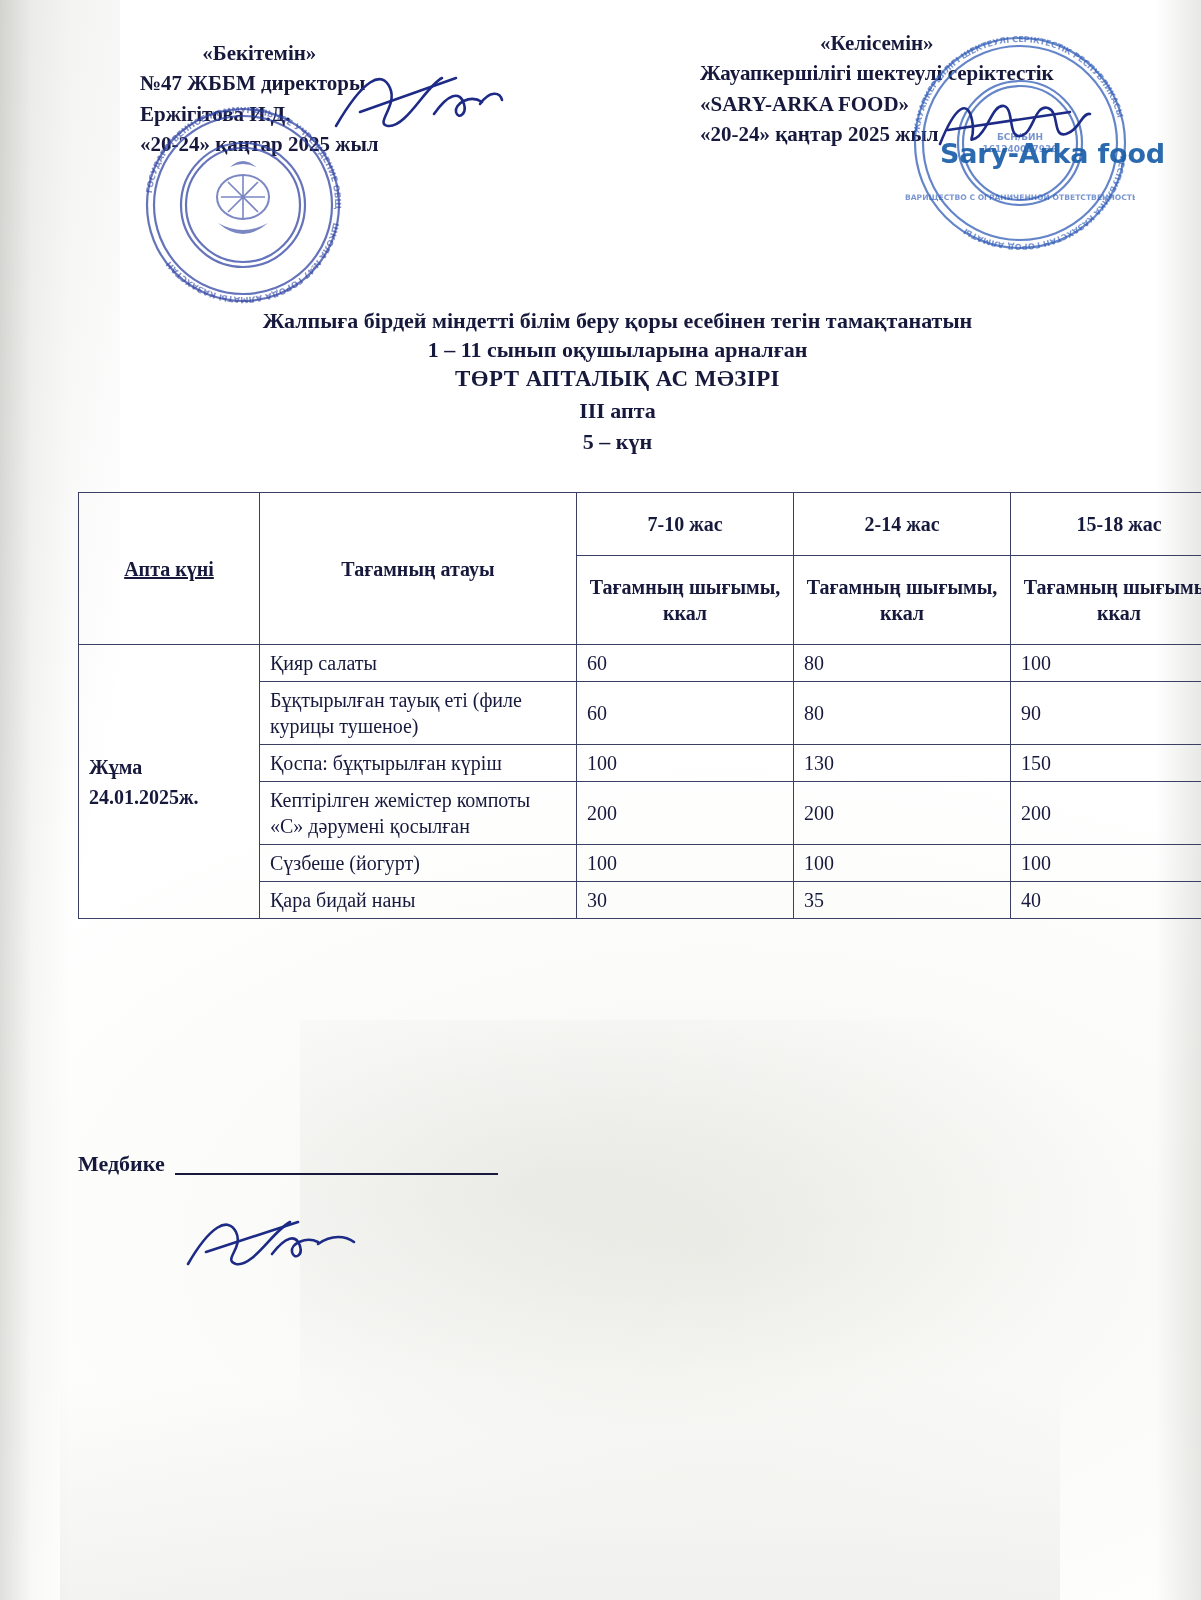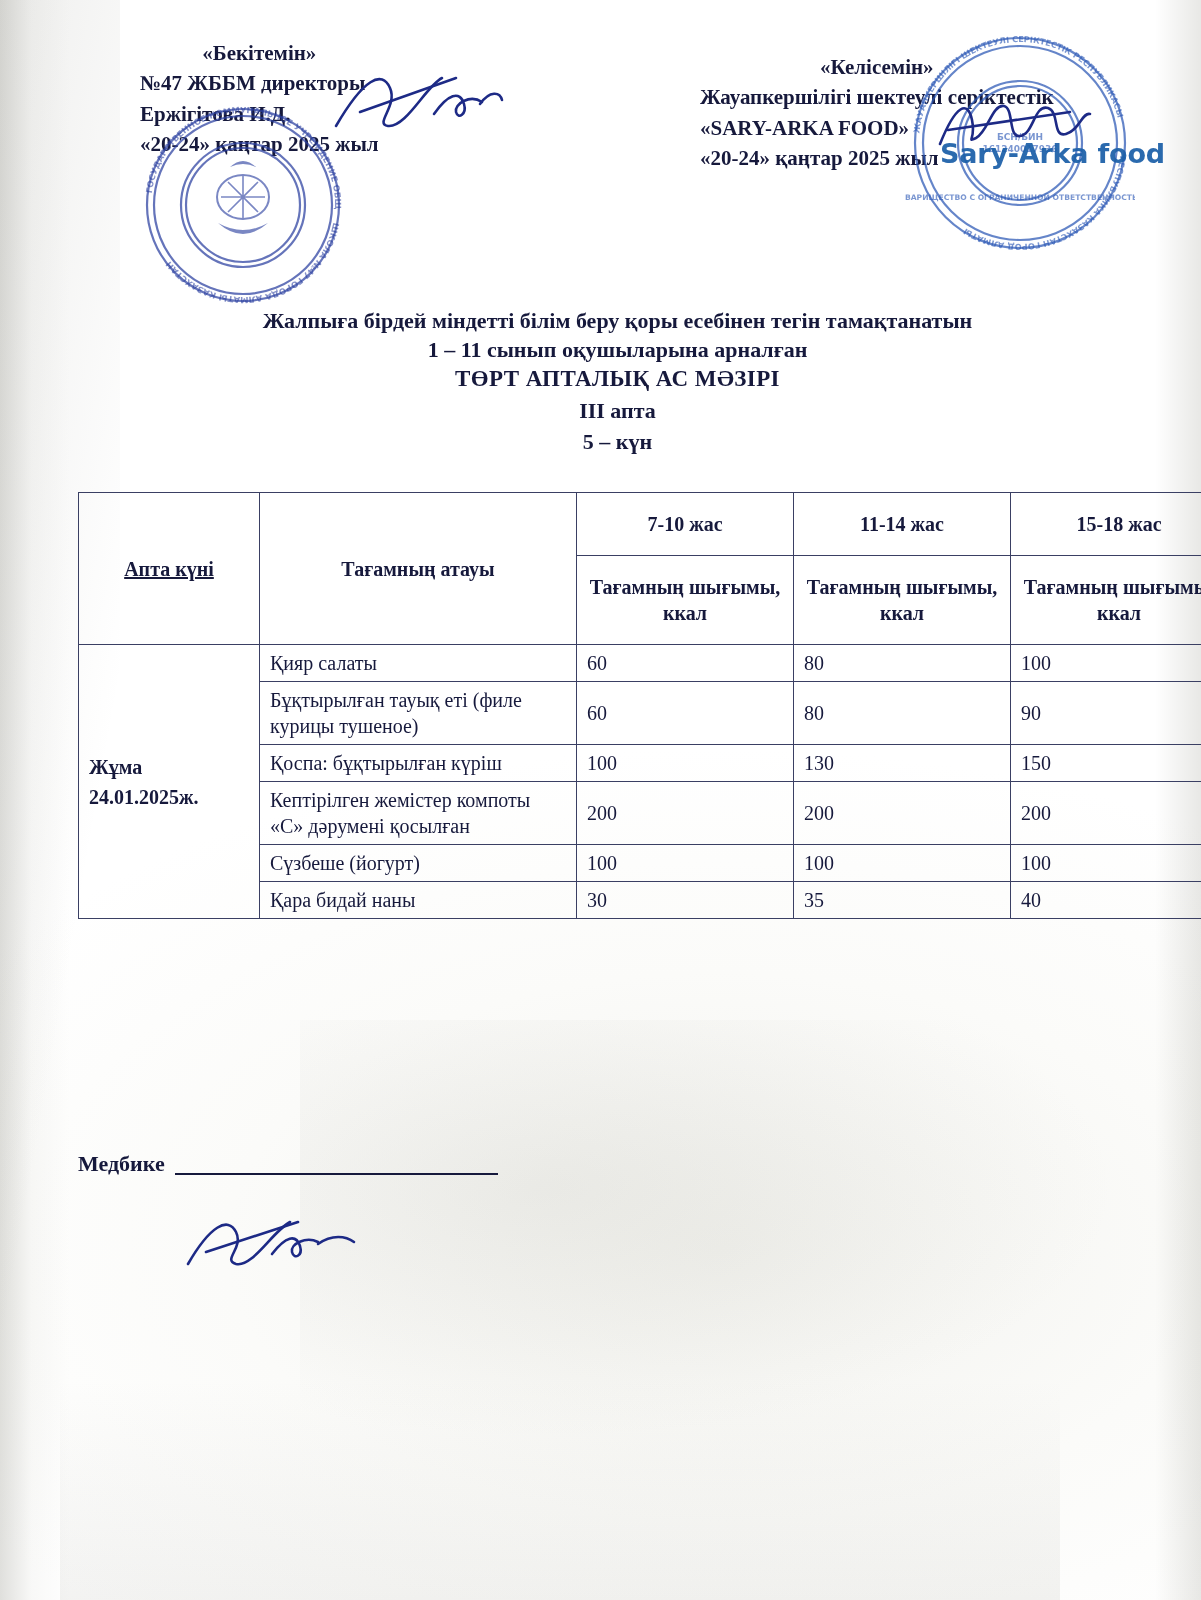--- a/index.html
+++ b/index.html
@@ -70,21 +70,21 @@
   }
   .approval-block {
     position: absolute;
     font-weight: bold;
     font-size: 21px;
     line-height: 1.45;
     color: #16193c;
     white-space: nowrap;
   }
   .approval-left { left: 140px; top: 38px; }
-  .approval-right { left: 700px; top: 52px; }
+  .approval-right { left: 700px; top: 28px; }
   .approval-line { display: block; }
   .approval-center { text-align: center; }
 
   
   .sig {
     position: absolute;
     pointer-events: none;
     z-index: 5;
   }
   .sig-left { left: 330px; top: 60px; }
@@ -304,21 +304,21 @@
       <div class="title-line t5">5 – күн</div>
     </div>
 
     <div class="table-wrap">
       <table class="menu">
         <thead>
           <tr class="age-head-row">
             <th class="c-day" rowspan="2">Апта күні</th>
             <th class="c-dish" rowspan="2">Тағамның атауы</th>
             <th class="c-age">7-10 жас</th>
-            <th class="c-age">11-14 жас</th>
+            <th class="c-age">2-14 жас</th>
             <th class="c-age">15-18 жас</th>
           </tr>
           <tr class="age-sub-row">
             <th>Тағамның шығымы, ккал</th>
             <th>Тағамның шығымы, ккал</th>
             <th>Тағамның шығымы, ккал</th>
           </tr>
         </thead>
         <tbody>
           <tr>

